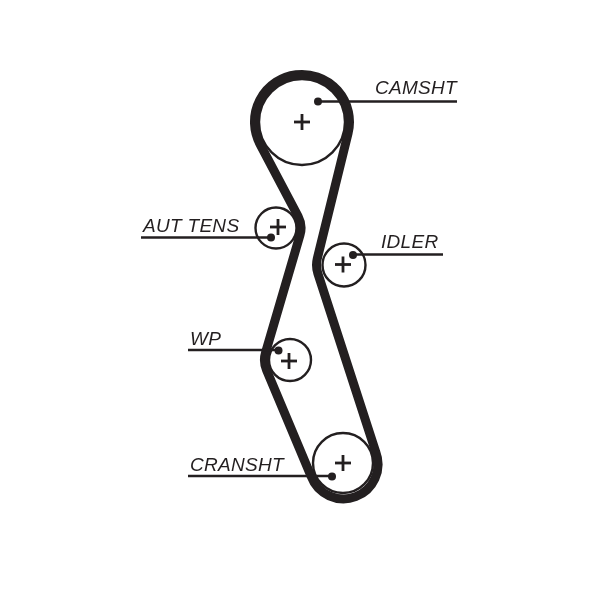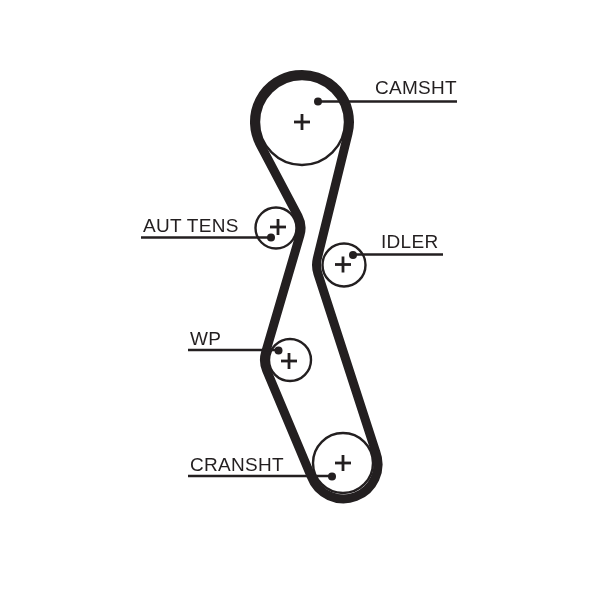--- a/index.html
+++ b/index.html
@@ -6,20 +6,21 @@
     margin: 0;
     padding: 0;
     background: #ffffff;
   }
   .stage {
     position: relative;
     width: 600px;
     height: 589px;
     background: #ffffff;
     overflow: hidden;
+    font-style: italic;
   }
   svg {
     display: block;
     width: 600px;
     height: 589px;
   }
   .belt {
     fill: none;
     stroke: #231f20;
     stroke-width: 9;

